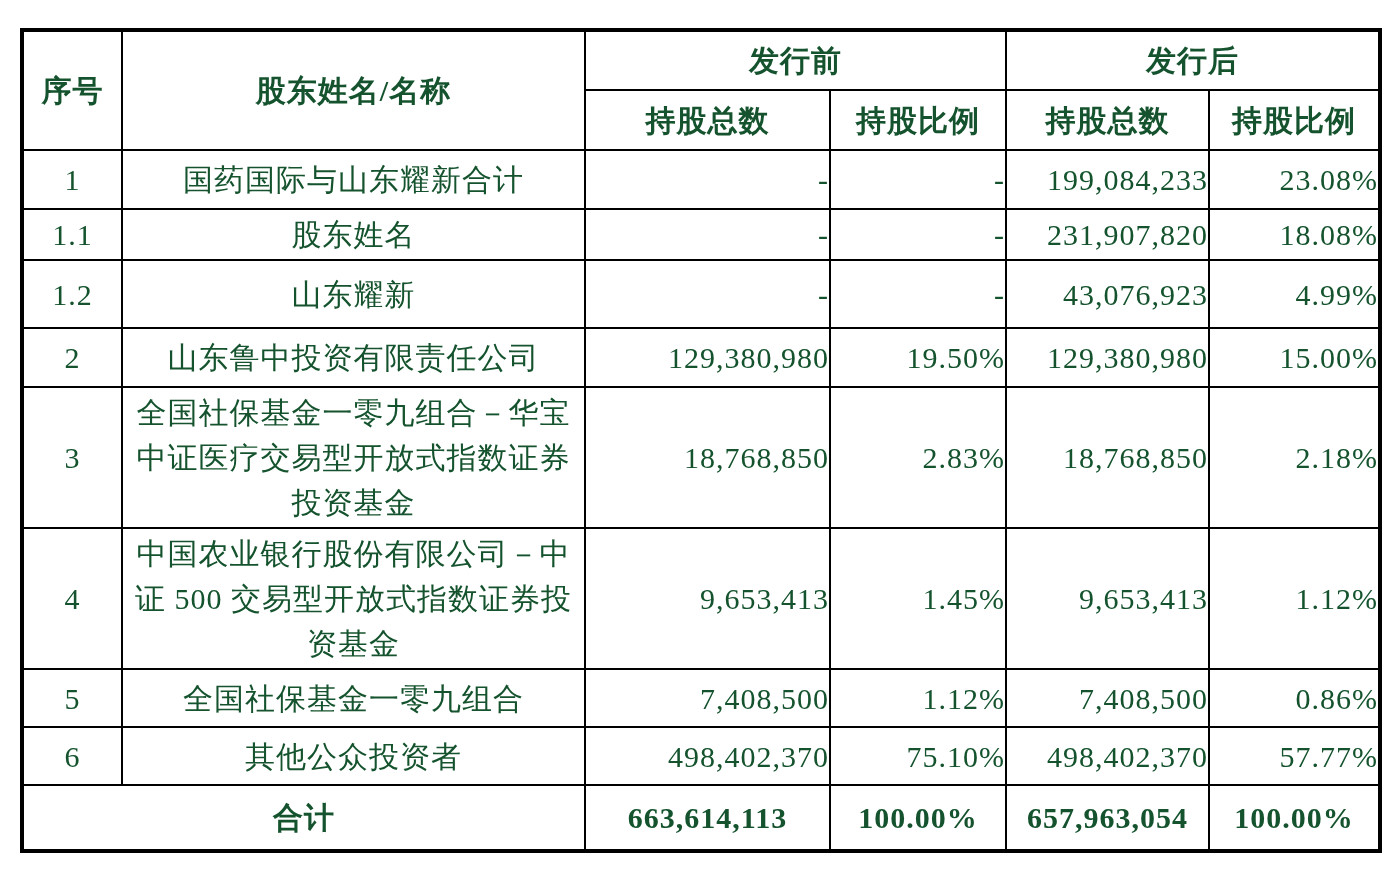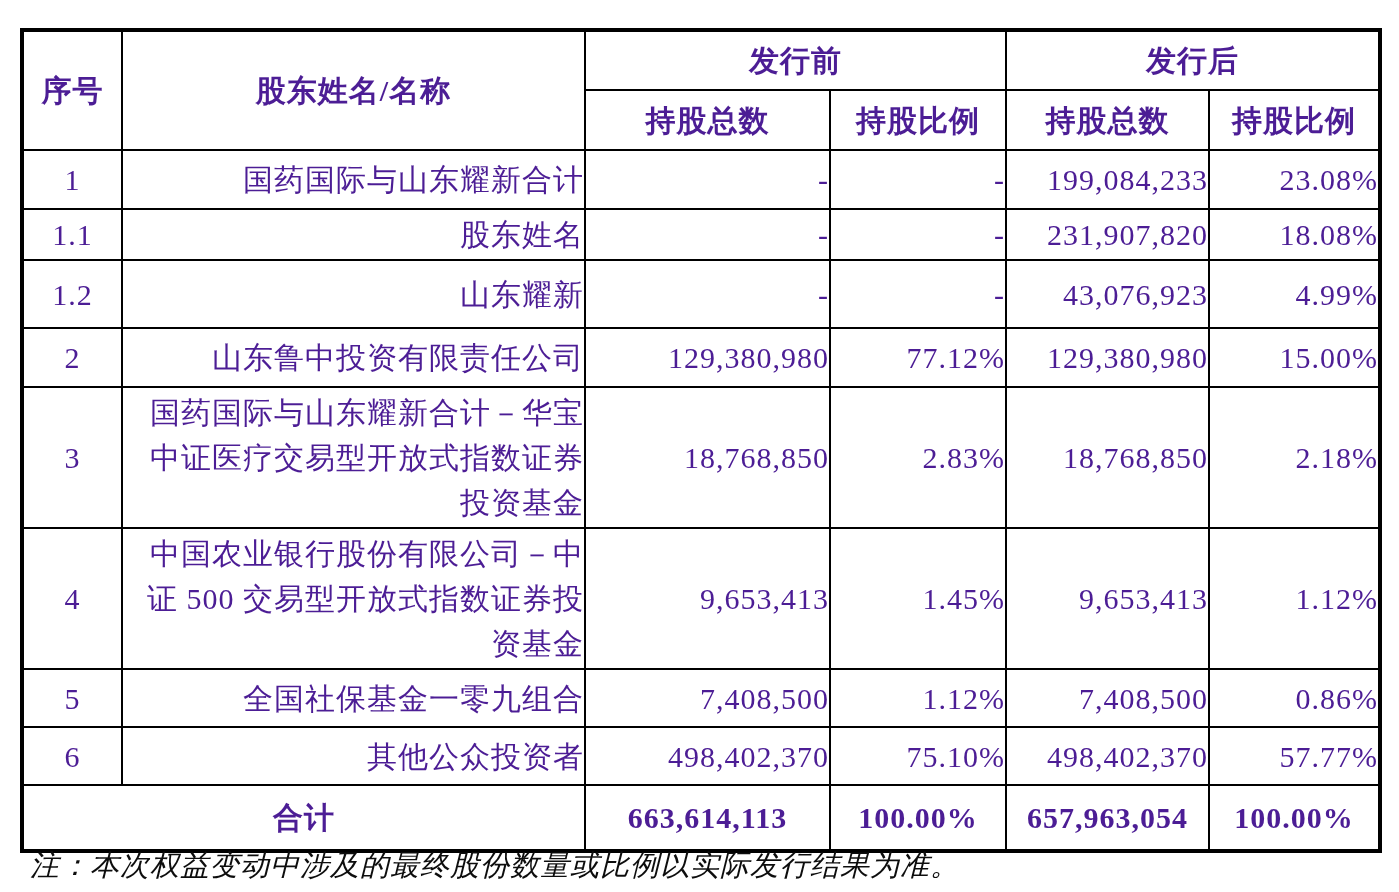--- a/index.html
+++ b/index.html
@@ -12,32 +12,32 @@
     overflow:hidden;
   }
   table.sh{
     position:absolute;left:20px;top:28px;
     width:1358px;
     border-collapse:collapse;
     table-layout:fixed;
     border:4px solid #000;
     font-size:30px;
     letter-spacing:1px;
-    color:#4c1d95;
+    color:#14532d;
   }
   table.sh th, table.sh td{
     border:2px solid #000;
     padding:2px 0;
     vertical-align:middle;
     line-height:1.5;
     overflow:hidden;
   }
   table.sh th{font-weight:bold;text-align:center;}
   td.c-no{text-align:center;}
-  td.c-name{text-align:right;padding-left:16px;padding-right:10px;margin-left:24px;}
+  td.c-name{text-align:center;padding-left:16px;padding-right:10px;margin-left:24px;}
   td.c-num{text-align:right;padding-right:15px;}
   tr.total-row td{font-weight:bold;text-align:center;}
   td.c-total-label{text-align:center;font-weight:bold;}
   .note{
     position:absolute;left:30px;top:846px;
     font-size:29px;
     font-style:italic;
     letter-spacing:1px;
     white-space:nowrap;
     color:#0d0d0d;
@@ -93,27 +93,27 @@
         <td class="c-name">山东耀新</td>
         <td class="c-num">-</td>
         <td class="c-num">-</td>
         <td class="c-num">43,076,923</td>
         <td class="c-num">4.99%</td>
       </tr>
       <tr style="height:59px">
         <td class="c-no">2</td>
         <td class="c-name">山东鲁中投资有限责任公司</td>
         <td class="c-num">129,380,980</td>
-        <td class="c-num">77.12%</td>
+        <td class="c-num">19.50%</td>
         <td class="c-num">129,380,980</td>
         <td class="c-num">15.00%</td>
       </tr>
       <tr style="height:136px">
         <td class="c-no">3</td>
-        <td class="c-name">国药国际与山东耀新合计－华宝中证医疗交易型开放式指数证券投资基金</td>
+        <td class="c-name">全国社保基金一零九组合－华宝中证医疗交易型开放式指数证券投资基金</td>
         <td class="c-num">18,768,850</td>
         <td class="c-num">2.83%</td>
         <td class="c-num">18,768,850</td>
         <td class="c-num">2.18%</td>
       </tr>
       <tr style="height:136px">
         <td class="c-no">4</td>
         <td class="c-name">中国农业银行股份有限公司－中证 500 交易型开放式指数证券投资基金</td>
         <td class="c-num">9,653,413</td>
         <td class="c-num">1.45%</td>
@@ -139,15 +139,14 @@
       <tr style="height:66px" class="total-row">
         <td colspan="2" class="c-total-label">合计</td>
         <td class="c-num">663,614,113</td>
         <td class="c-num">100.00%</td>
         <td class="c-num">657,963,054</td>
         <td class="c-num">100.00%</td>
       </tr>
     </tbody>
   </table>
 
-  <div class="note">注：本次权益变动中涉及的最终股份数量或比例以实际发行结果为准。</div>
 
 </div>
 
 </body></html>

